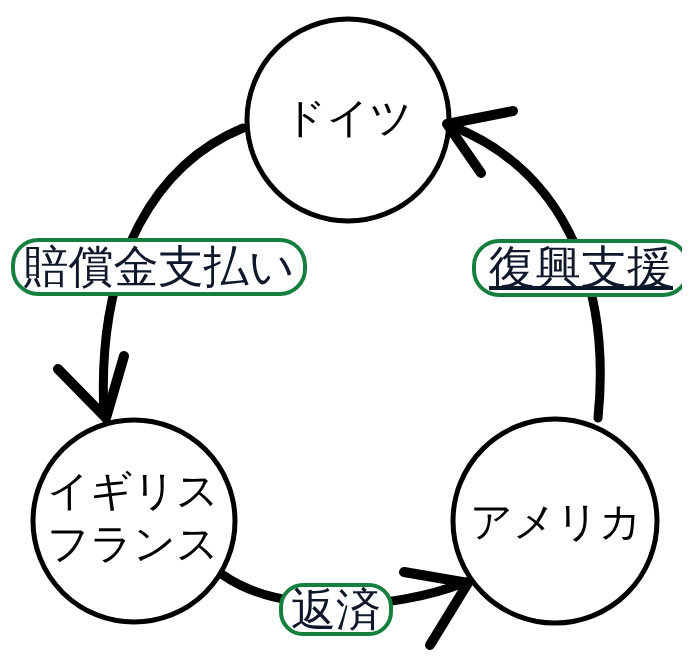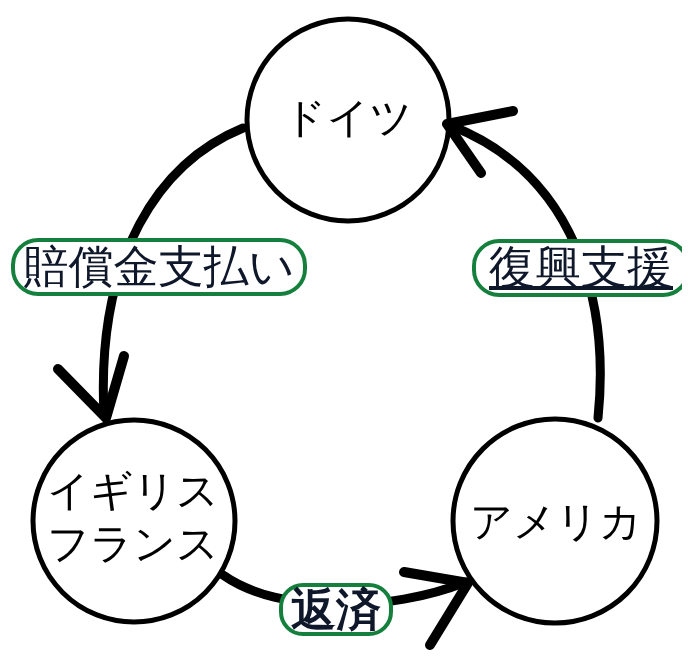--- a/index.html
+++ b/index.html
@@ -51,21 +51,20 @@
     width: 218px; height: 58px;
     border-radius: 27px;
     font-size: 46px;
     text-decoration: underline;
   }
   .edge-label.repayment {
     left: 279px; top: 583px;
     width: 114px; height: 53px;
     border-radius: 24px;
     font-size: 45px;
-    font-weight: bold;
   }
 </style>
 </head>
 <body>
 
 <div class="canvas">
 
   <svg class="diagram-svg" viewBox="0 0 700 656" xmlns="http://www.w3.org/2000/svg">
 
     <path d="M 243 128 C 160 162, 96 255, 104 415" fill="none" stroke="#000000" stroke-width="9" stroke-linecap="round"></path>

